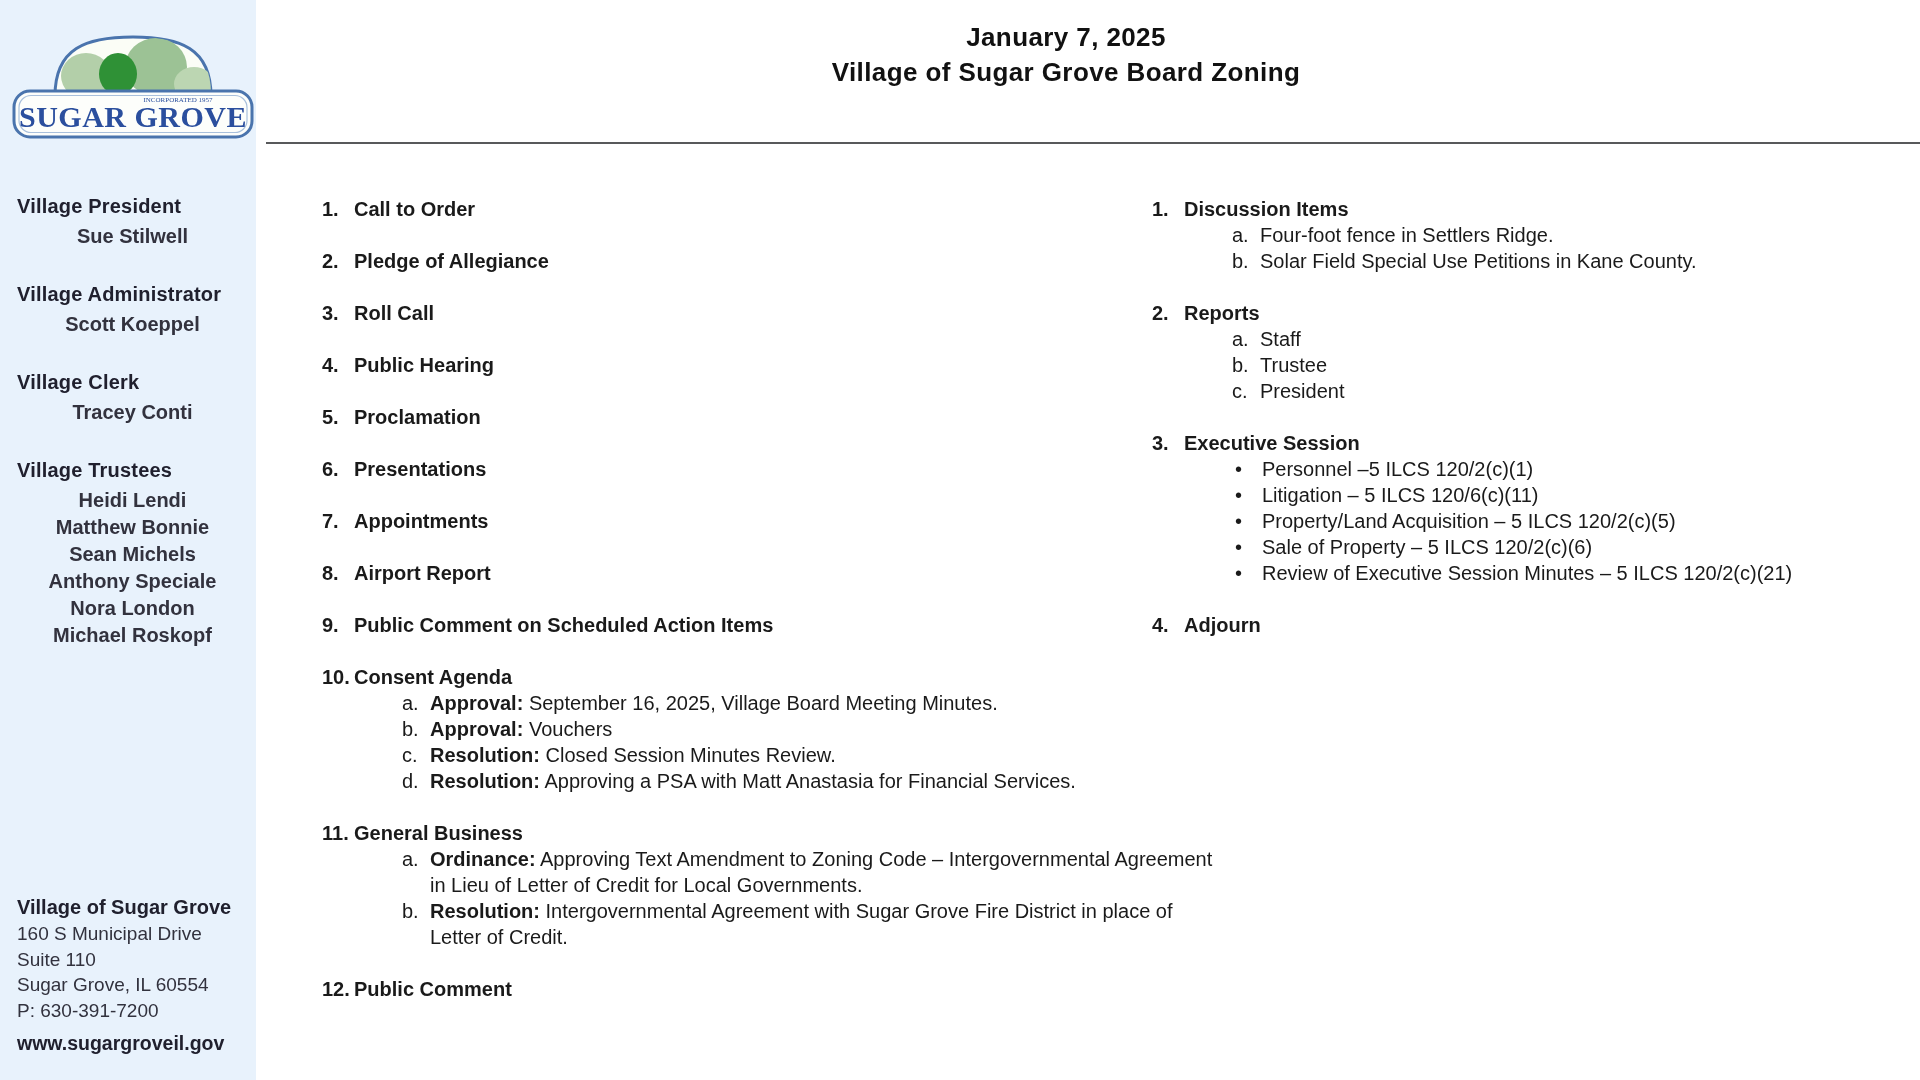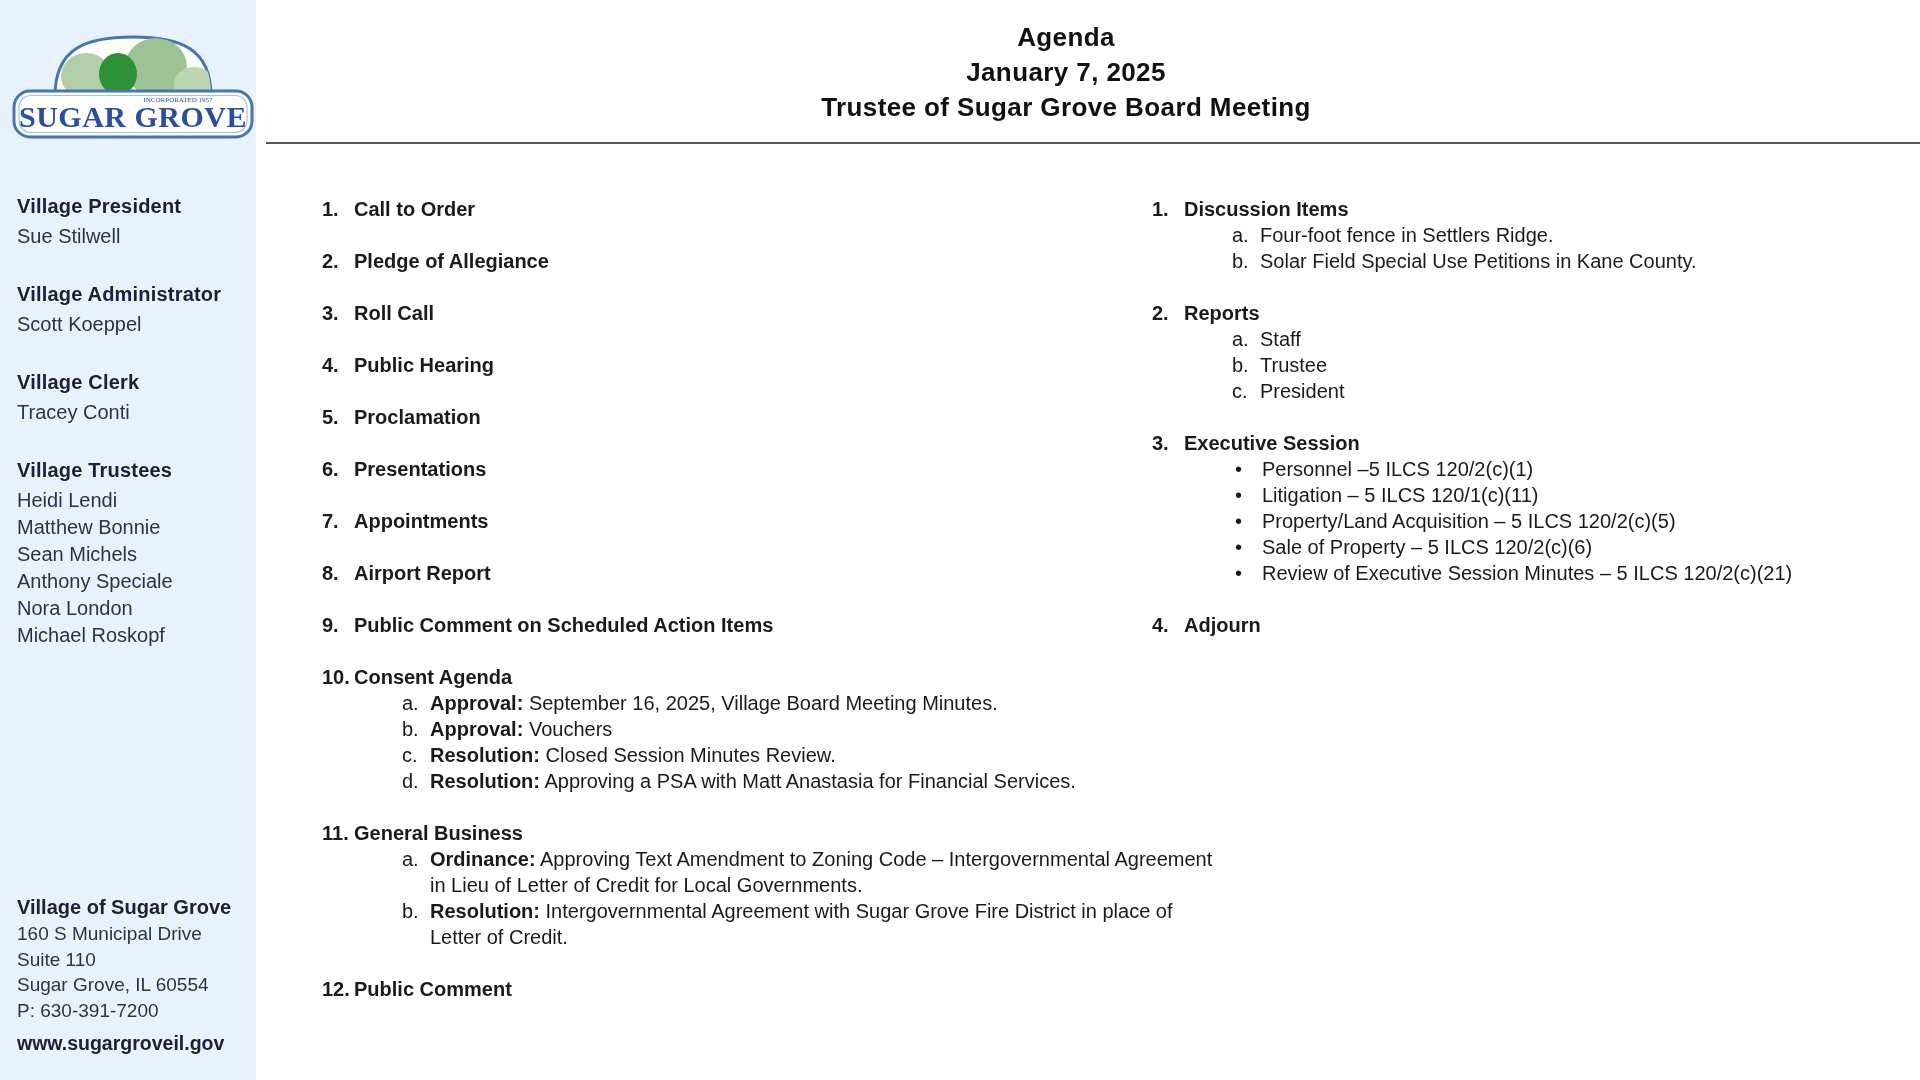--- a/index.html
+++ b/index.html
@@ -23,21 +23,21 @@
   }
   
   .sidebar{
     position:absolute;left:0;top:0;bottom:0;width:256px;
     background:var(--sidebar_bg);
   }
   .logo-wrap{position:absolute;left:8px;top:34px;width:250px;height:110px;}
   .officials{position:absolute;left:17px;top:190px;right:8px;color:var(--sidebar_text);}
   .official-section{margin-bottom:28px;}
   .official-title{font-weight:bold;font-size:20px;line-height:33px;letter-spacing:0.2px;}
-  .official-name{font-size:20px;line-height:27px;font-weight:400;color:#32323E;}
+  .official-name{font-size:20px;line-height:27px;font-weight:700;color:#32323E;text-align:center;}
   .address{position:absolute;left:17px;top:894px;right:8px;color:var(--sidebar_text);}
   .address-org{font-weight:bold;font-size:20px;line-height:27px;}
   .address-line{font-size:19px;line-height:25.5px;color:#32323E;font-weight:400;}
   .address-site{font-weight:bold;font-size:19.5px;line-height:26px;margin-top:7px;}
   
   .title-block{
     position:absolute;left:266px;top:20px;width:1600px;
     text-align:center;font-weight:bold;font-size:26px;line-height:35px;
     letter-spacing:0.4px;color:#111111;
   }
@@ -119,23 +119,22 @@
     <div class="address-org">Village of Sugar Grove</div>
     <div class="address-line">160 S Municipal Drive</div>
     <div class="address-line">Suite 110</div>
     <div class="address-line">Sugar Grove, IL 60554</div>
     <div class="address-line">P: 630-391-7200</div>
     <div class="address-site">www.sugargroveil.gov</div>
   </div>
 </aside>
 
 <header class="title-block">
-  <div>Agenda</div>
   <div>January 7, 2025</div>
-  <div>Trustee of Sugar Grove Board Meeting</div>
+  <div>Village of Sugar Grove Board Zoning</div>
 </header>
 <div class="header-divider"></div>
 
 <section class="col col-left">
 
   <div class="agenda-group">
     <div class="main-row">
         <span class="num">1.</span>
         <span class="label">Call to Order</span>
       </div>
@@ -275,21 +274,21 @@
     <div class="main-row">
         <span class="num">3.</span>
         <span class="label">Executive Session</span>
       </div>
     <div class="sub-row bullet-row">
         <span class="letter">•</span>
         <span class="text">Personnel –5 ILCS 120/2(c)(1)</span>
       </div>
     <div class="sub-row bullet-row">
         <span class="letter">•</span>
-        <span class="text">Litigation – 5 ILCS 120/1(c)(11)</span>
+        <span class="text">Litigation – 5 ILCS 120/6(c)(11)</span>
       </div>
     <div class="sub-row bullet-row">
         <span class="letter">•</span>
         <span class="text">Property/Land Acquisition – 5 ILCS 120/2(c)(5)</span>
       </div>
     <div class="sub-row bullet-row">
         <span class="letter">•</span>
         <span class="text">Sale of Property – 5 ILCS 120/2(c)(6)</span>
       </div>
     <div class="sub-row bullet-row">

